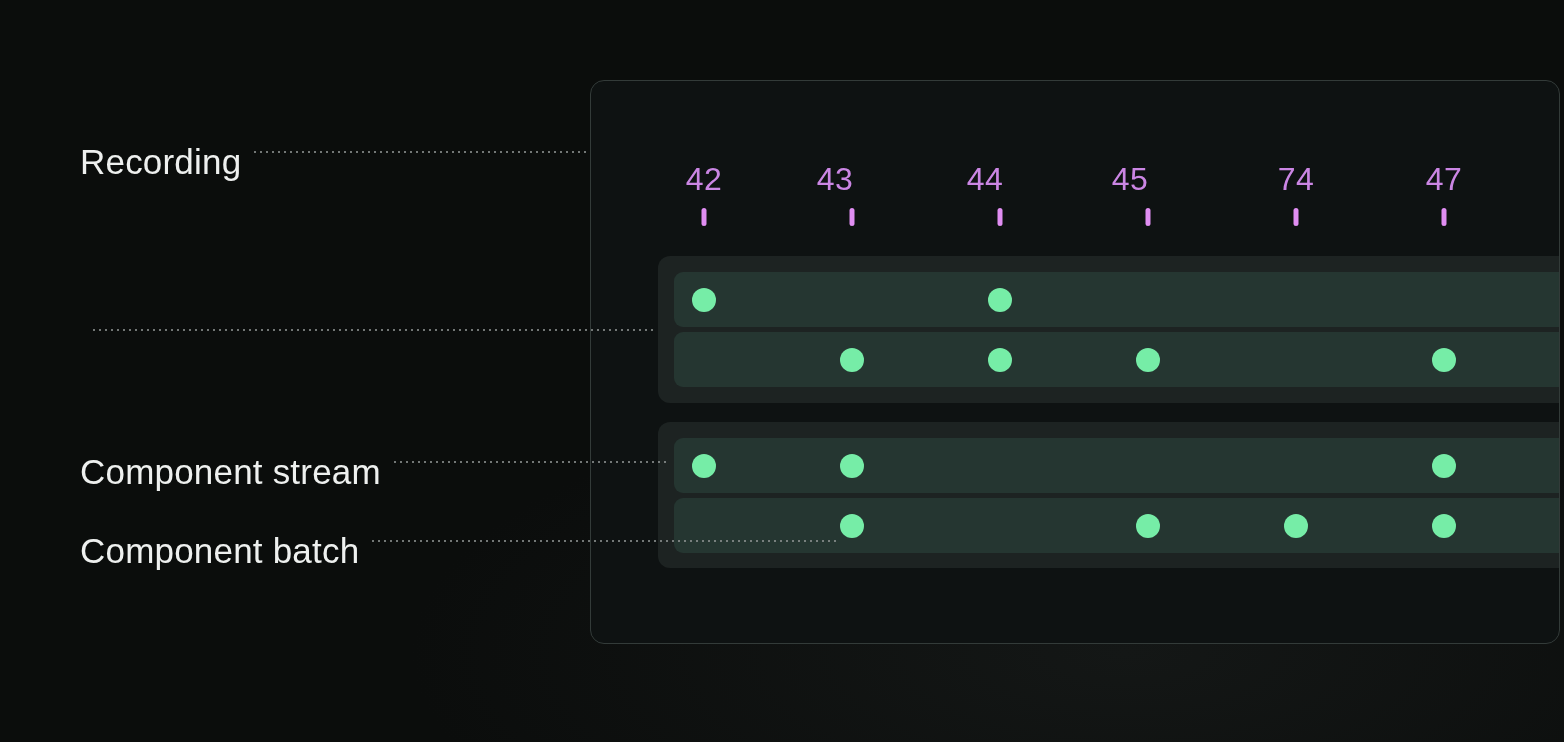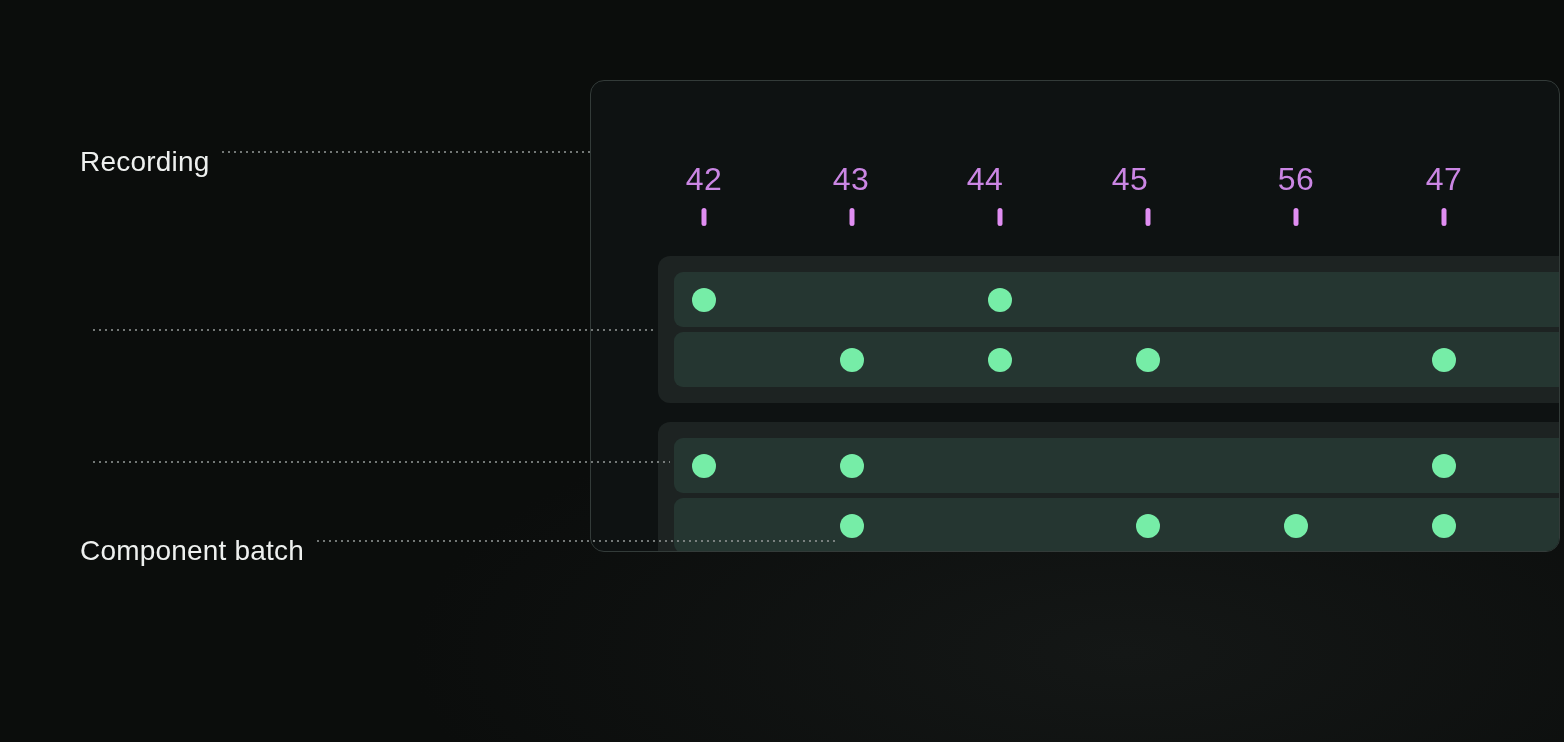--- a/index.html
+++ b/index.html
@@ -13,21 +13,21 @@
   body{
     font-family:"Liberation Sans","DejaVu Sans",sans-serif;
     background:
       radial-gradient(1100px 420px at 72% 88%, #141716 0%, rgba(11,13,12,0) 65%),
       var(--page-bg);
   }
   .stage{position:relative;width:1564px;height:742px}
 
   
   .panel{
-    position:absolute;left:590px;top:80px;width:970px;height:472px;
+    position:absolute;left:590px;top:80px;width:970px;height:564px;
     background:var(--panel-bg);
     border:1px solid var(--panel-border);
     border-radius:14px;overflow:hidden;z-index:1;
   }
   .tl-axis{position:absolute;inset:0;z-index:3}
   .tl-num{
     position:absolute;top:82px;transform:translateX(-50%);
     font-size:32px;line-height:1;color:var(--number-purple);
     letter-spacing:.5px;white-space:nowrap;
   }
@@ -53,21 +53,21 @@
     transform:translate(-50%,-50%);
     background:var(--dot-green);border-radius:50%;
   }
 
   
   .ann{
     position:absolute;left:80px;height:38px;display:flex;
     align-items:center;z-index:5;
   }
   .ann-text{
-    font-size:28px;line-height:1;color:var(--label-text);
+    font-size:35px;line-height:1;color:var(--label-text);
     white-space:nowrap;letter-spacing:.2px;margin-top:19px;
   }
   .ann-leader{
     flex:1;height:2px;margin-left:13px;opacity:.8;
     background:repeating-linear-gradient(90deg,
       var(--leader-line) 0 2px, transparent 2px 6px);
   }
   .ann-recording{top:133px;width:510px}
   .ann-timeline{top:197px;width:617px}
   .ann-entity-stream{top:311px;width:577px}
@@ -80,38 +80,39 @@
 <div class="stage">
 
   <div class="ann ann-recording">
     <span class="ann-text">Recording</span>
     <span class="ann-leader"></span>
   </div>
   <div class="ann ann-entity-stream">
     <span class="ann-leader"></span>
   </div>
   <div class="ann ann-component-stream">
+    <span class="ann-text">Component stream</span>
     <span class="ann-leader"></span>
   </div>
   <div class="ann ann-component-batch">
     <span class="ann-text">Component batch</span>
     <span class="ann-leader"></span>
   </div>
 
   <div class="panel">
     <div class="tl-axis">
         <div class="tl-num" style="left: 113px;">42</div>
         <div class="tl-tick" style="left: 113px;"></div>
-        <div class="tl-num" style="left: 260px;">43</div>
+        <div class="tl-num" style="left: 244px;">43</div>
         <div class="tl-tick" style="left: 261px;"></div>
         <div class="tl-num" style="left: 394px;">44</div>
         <div class="tl-tick" style="left: 409px;"></div>
         <div class="tl-num" style="left: 539px;">45</div>
         <div class="tl-tick" style="left: 557px;"></div>
-        <div class="tl-num" style="left: 705px;">56</div>
+        <div class="tl-num" style="left: 705px;">74</div>
         <div class="tl-tick" style="left: 705px;"></div>
         <div class="tl-num" style="left: 853px;">47</div>
         <div class="tl-tick" style="left: 853px;"></div>
       </div>
 
     <div class="group group-1">
       <div class="stream-row row-a">
           <span class="dot" style="left: 30px;"></span>
           <span class="dot" style="left: 326px;"></span>
         </div>

